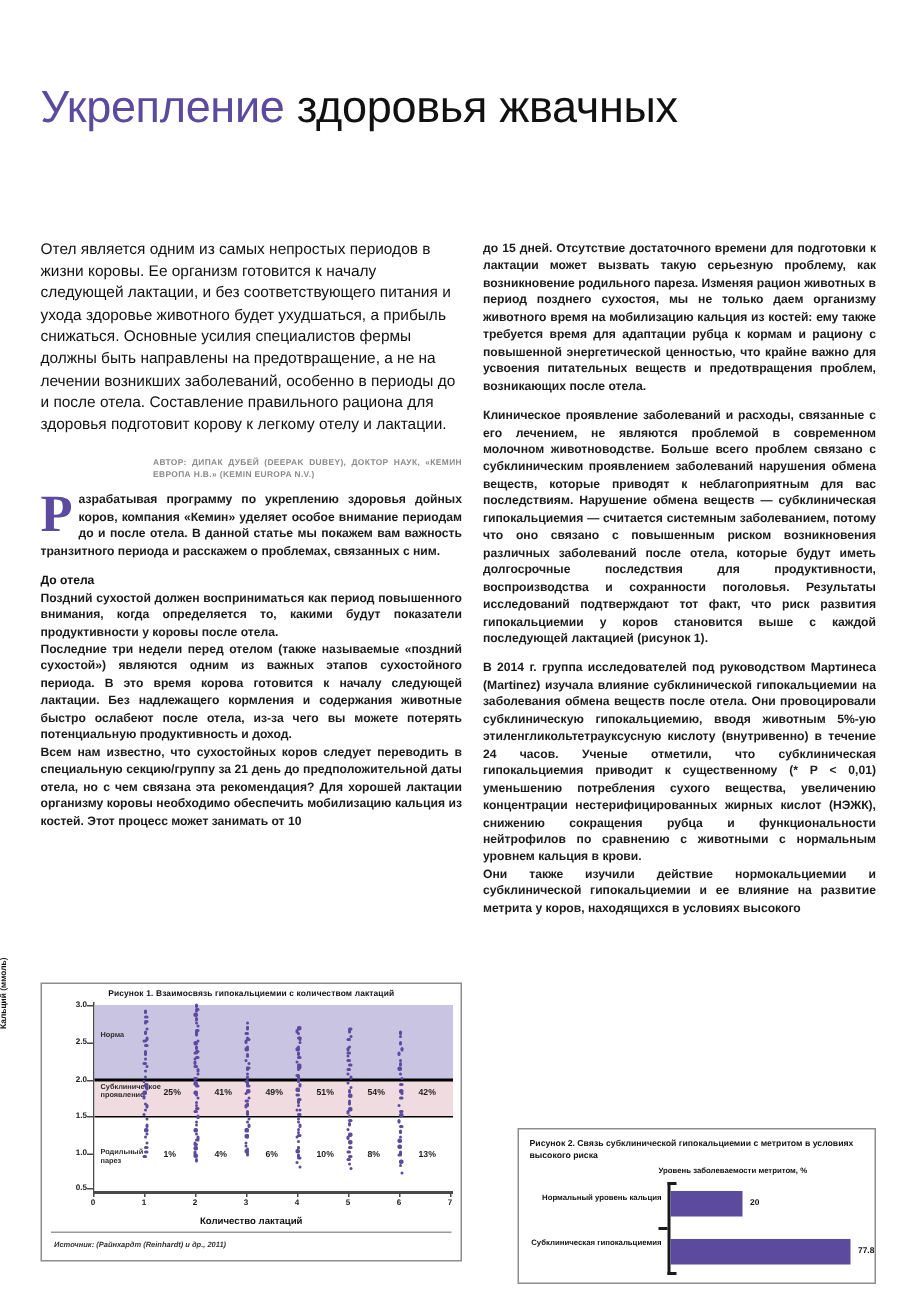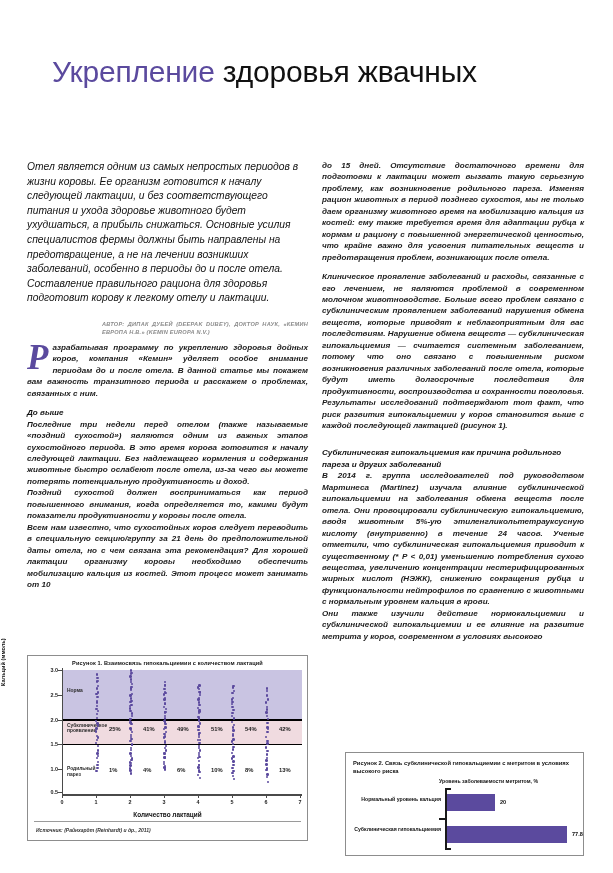--- a/index.html
+++ b/index.html
@@ -11,34 +11,33 @@
     overflow:hidden;
     position:relative;
   }
   .page{position:relative;width:613px;height:873px;box-sizing:border-box;}
 
   
   .title-block{
     position:absolute;left:27px;top:55px;width:560px;
   }
   .title-line{
-    font-size:30px;line-height:34px;font-weight:400;letter-spacing:-0.2px;margin-left:25px;
+    font-size:30px;line-height:34px;font-weight:400;letter-spacing:-0.2px;
   }
   .t-accent{color:#5b4a9e;}
   .t-dark{color:#111111;}
 
   
   .col{
     position:absolute;
     font-size:8.1px;
     line-height:11.45px;
     text-align:justify;
     color:#1b1b1b;
     font-weight:600;
-    font-style:italic;
   }
   .col-left{left:27px;top:160px;width:281px;}
   .col-right{left:322px;top:160px;width:262px;}
 
   .lede{
     font-size:10.3px;line-height:14.6px;font-weight:400;color:#111;
     text-align:left;margin:0 0 10px 0;
   }
 
   .byline{
@@ -161,34 +160,33 @@
 
     <p class="lede">Отел является одним из самых непростых периодов в жизни коровы. Ее организм готовится к началу следующей лактации, и без соответствующего питания и ухода здоровье животного будет ухудшаться, а прибыль снижаться. Основные усилия специалистов фермы должны быть направлены на предотвращение, а не на лечении возникших заболеваний, особенно в периоды до и после отела. Составление правильного рациона для здоровья подготовит корову к легкому отелу и лактации.</p>
 
     <div class="byline">АВТОР: ДИПАК ДУБЕЙ (DEEPAK DUBEY), ДОКТОР НАУК, «КЕМИН ЕВРОПА Н.В.» (KEMIN EUROPA N.V.)</div>
 
     <div class="dropcap-para">
       <span class="dropcap">Р</span>
       <p class="body">азрабатывая программу по укреплению здоровья дойных коров, компания «Кемин» уделяет особое внимание периодам до и после отела. В данной статье мы покажем вам важность транзитного периода и расскажем о проблемах, связанных с ним.</p>
     </div>
 
-    <div class="sub-head">До выше</div>
+    <div class="sub-head">До отела</div>
+    <p class="body">Поздний сухостой должен восприниматься как период повышенного внимания, когда определяется то, какими будут показатели продуктивности у коровы после отела.</p>
     <p class="body">Последние три недели перед отелом (также называемые «поздний сухостой») являются одним из важных этапов сухостойного периода. В это время корова готовится к началу следующей лактации. Без надлежащего кормления и содержания животные быстро ослабеют после отела, из-за чего вы можете потерять потенциальную продуктивность и доход.</p>
-    <p class="body">Поздний сухостой должен восприниматься как период повышенного внимания, когда определяется то, какими будут показатели продуктивности у коровы после отела.</p>
     <p class="body">Всем нам известно, что сухостойных коров следует переводить в специальную секцию/группу за 21 день до предположительной даты отела, но с чем связана эта рекомендация? Для хорошей лактации организму коровы необходимо обеспечить мобилизацию кальция из костей. Этот процесс может занимать от 10</p>
   </div>
 
   <div class="col col-right">
     <p class="body">до 15 дней. Отсутствие достаточного времени для подготовки к лактации может вызвать такую серьезную проблему, как возникновение родильного пареза. Изменяя рацион животных в период позднего сухостоя, мы не только даем организму животного время на мобилизацию кальция из костей: ему также требуется время для адаптации рубца к кормам и рациону с повышенной энергетической ценностью, что крайне важно для усвоения питательных веществ и предотвращения проблем, возникающих после отела.</p>
     <div class="sp"></div>
     <p class="body">Клиническое проявление заболеваний и расходы, связанные с его лечением, не являются проблемой в современном молочном животноводстве. Больше всего проблем связано с субклиническим проявлением заболеваний нарушения обмена веществ, которые приводят к неблагоприятным для вас последствиям. Нарушение обмена веществ — субклиническая гипокальциемия — считается системным заболеванием, потому что оно связано с повышенным риском возникновения различных заболеваний после отела, которые будут иметь долгосрочные последствия для продуктивности, воспроизводства и сохранности поголовья. Результаты исследований подтверждают тот факт, что риск развития гипокальциемии у коров становится выше с каждой последующей лактацией (рисунок 1).</p>
     <div class="sp"></div>
-    <div class="sub-head">Субклиническая гипокальциемия как причина родильного пареза и других заболеваний</div>
     <p class="body">В 2014 г. группа исследователей под руководством Мартинеса (Martinez) изучала влияние субклинической гипокальциемии на заболевания обмена веществ после отела. Они провоцировали субклиническую гипокальциемию, вводя животным 5%-ую этиленгликольтетрауксусную кислоту (внутривенно) в течение 24 часов. Ученые отметили, что субклиническая гипокальциемия приводит к существенному (* P &lt; 0,01) уменьшению потребления сухого вещества, увеличению концентрации нестерифицированных жирных кислот (НЭЖК), снижению сокращения рубца и функциональности нейтрофилов по сравнению с животными с нормальным уровнем кальция в крови.</p>
-    <p class="body">Они также изучили действие нормокальциемии и субклинической гипокальциемии и ее влияние на развитие метрита у коров, современном в условиях высокого</p>
+    <p class="body">Они также изучили действие нормокальциемии и субклинической гипокальциемии и ее влияние на развитие метрита у коров, находящихся в условиях высокого</p>
   </div>
 
   <div class="fig1">
     <div class="fig1-cap">Рисунок 1. Взаимосвязь гипокальциемии с количеством лактаций</div>
 
     <div class="fig1-plotwrap">
       <div class="fig1-yaxis">
         <span class="ylabel">Кальций (ммоль)</span>
         <span class="ytick" style="top:2px">3.0</span>
         <span class="ytick" style="top:26.8px">2.5</span>

